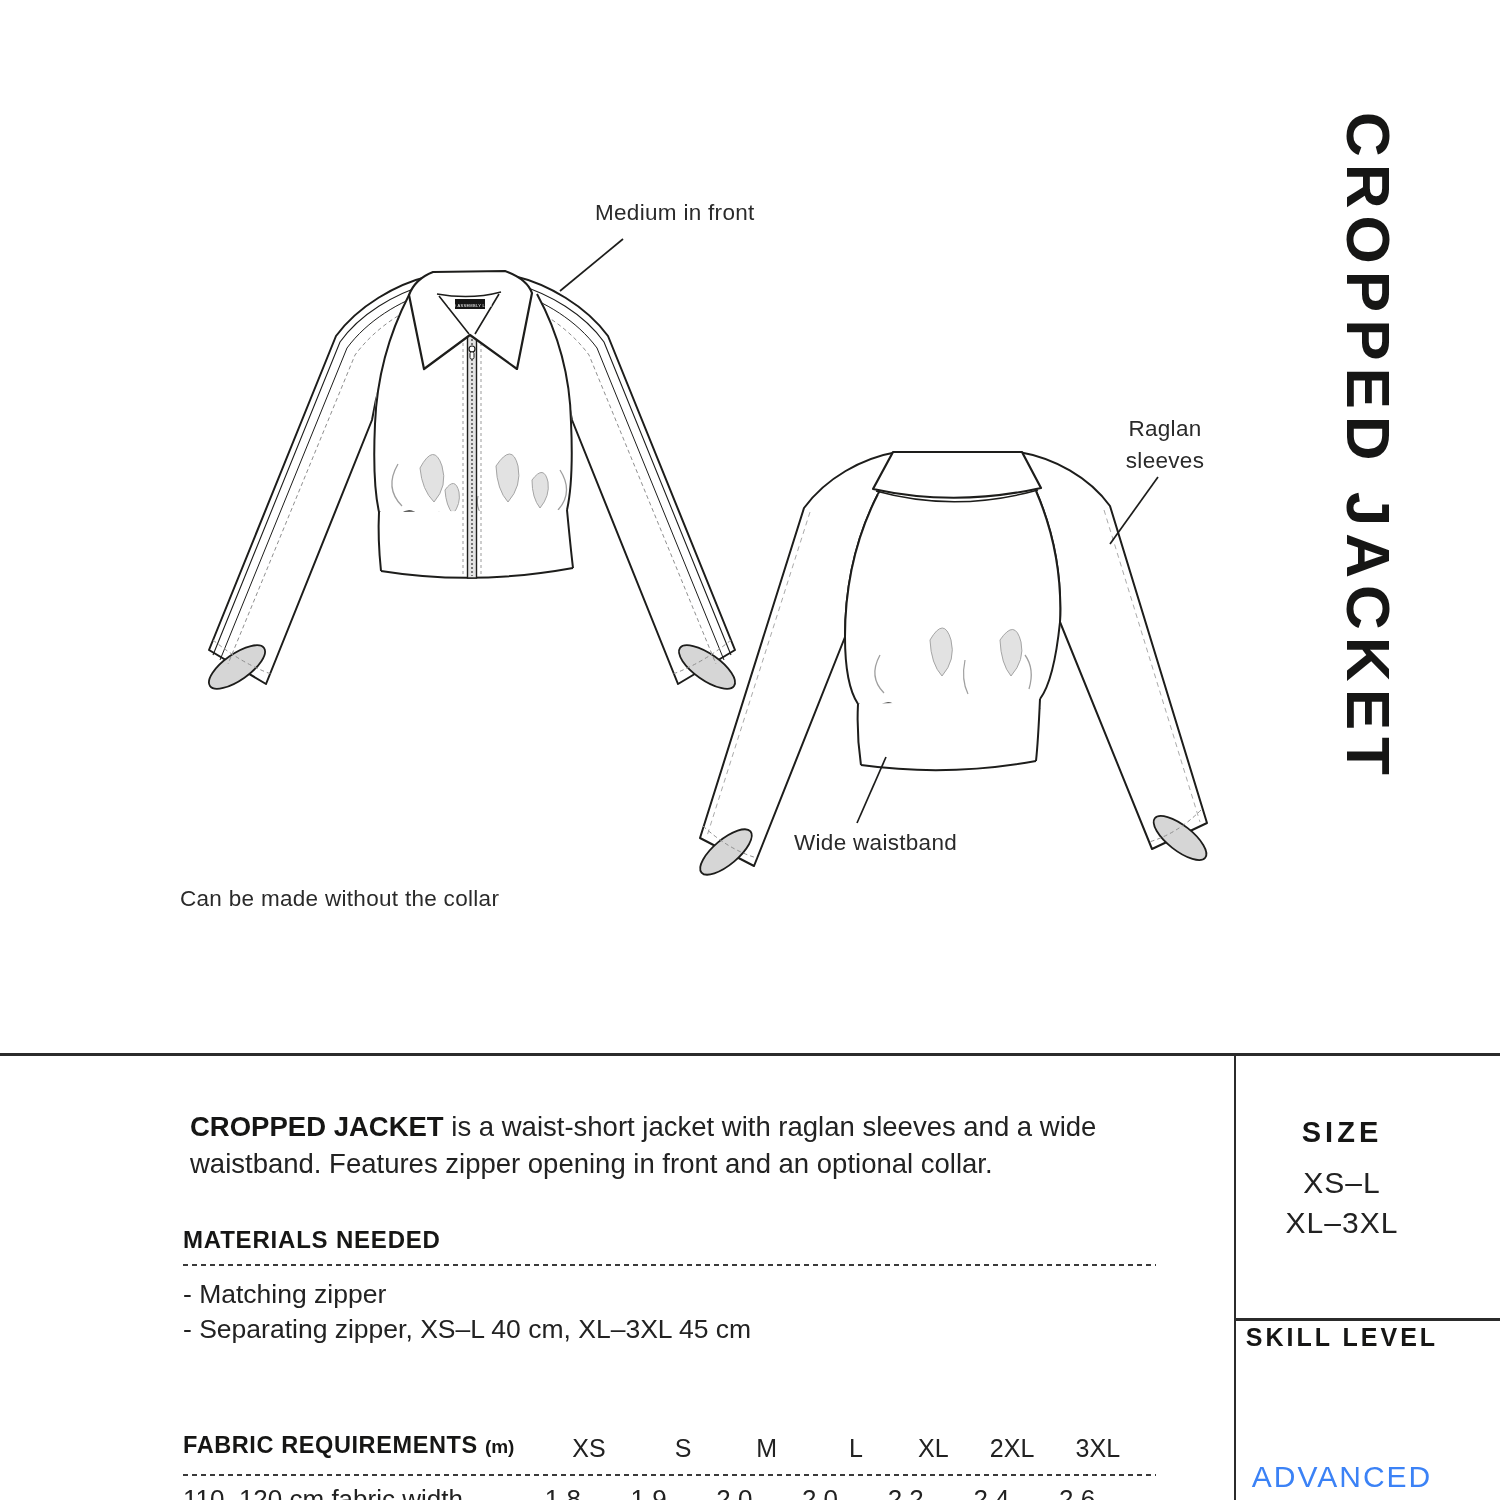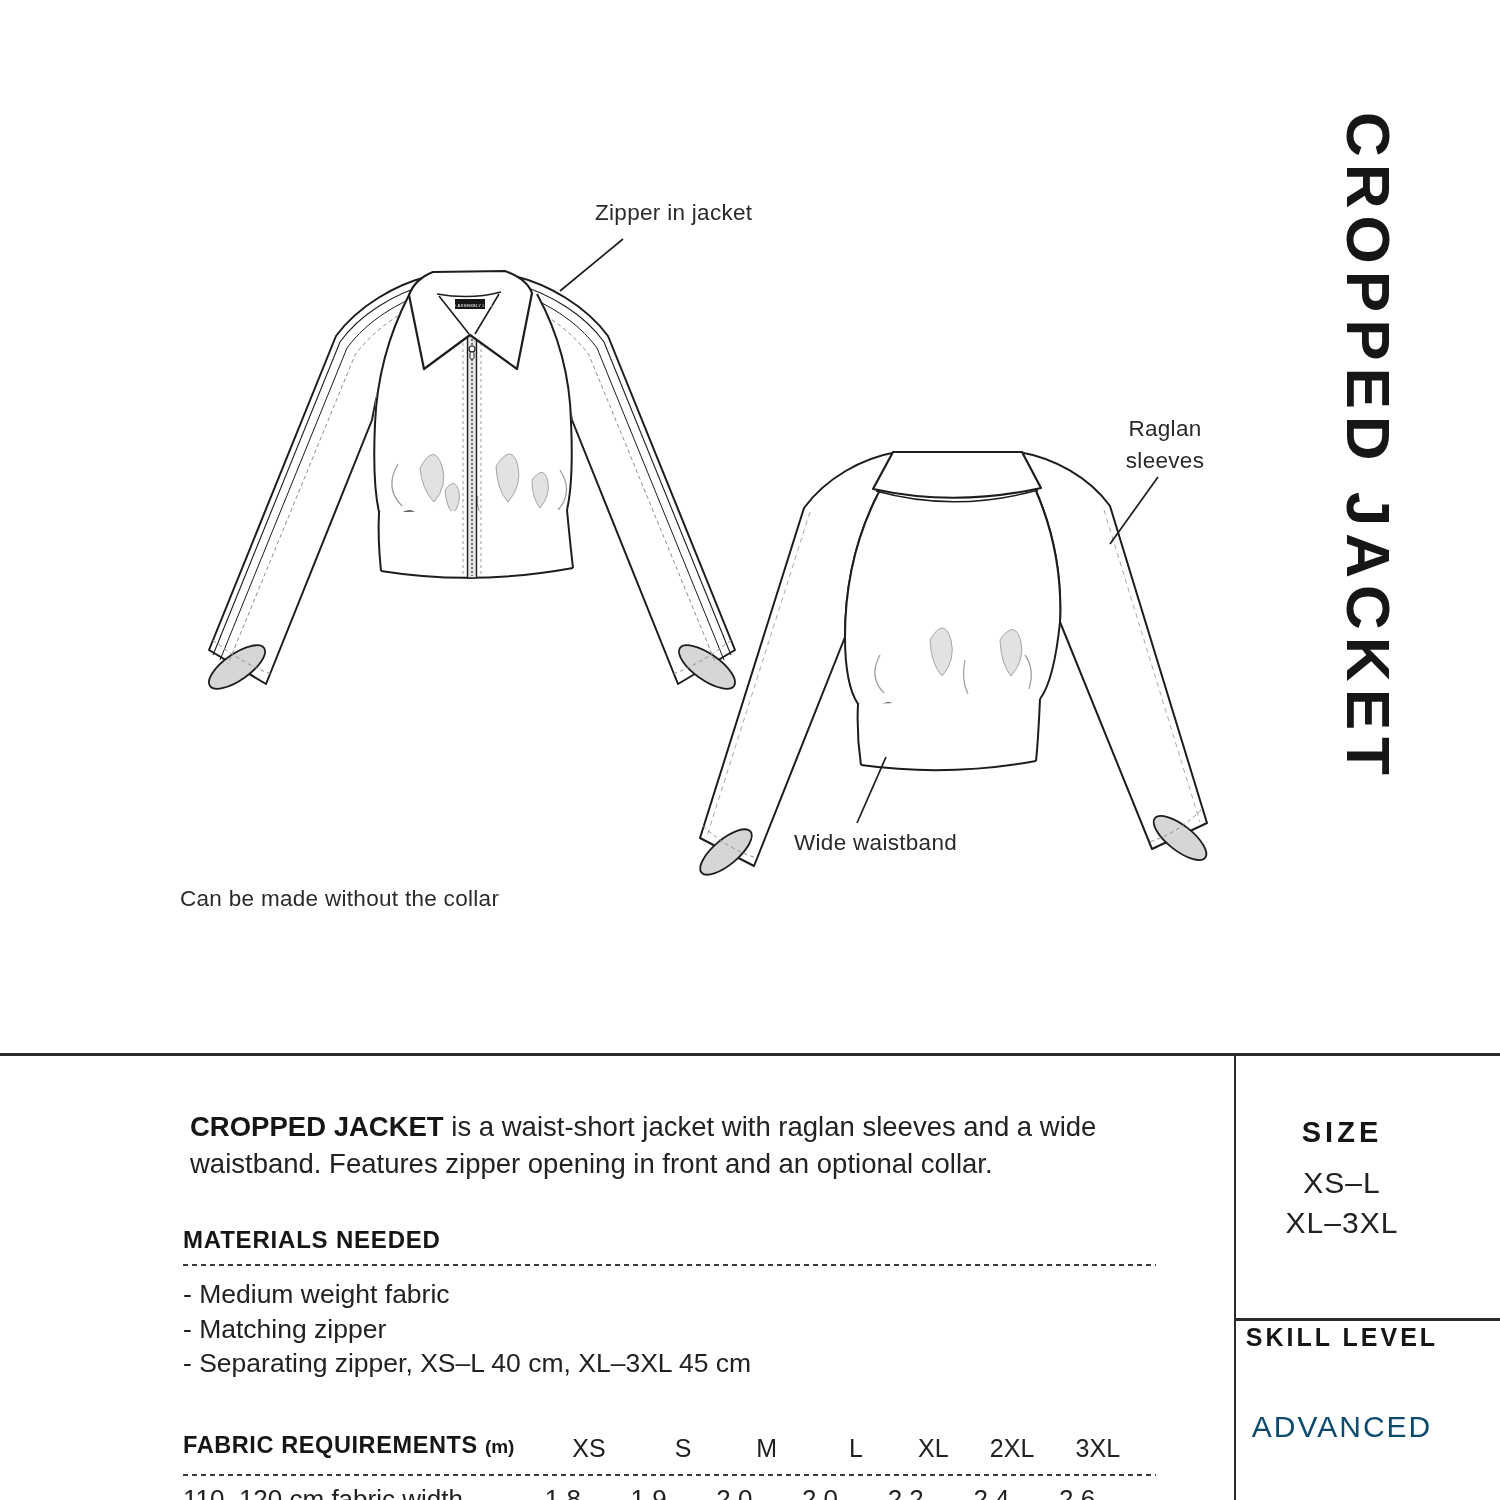--- a/index.html
+++ b/index.html
@@ -24,21 +24,21 @@
   .size-row{left:520px;top:1434px;width:600px;display:flex;font-size:25px;color:#222;}
   .size-row span{flex:1;text-align:right;}
   .val-row{left:520px;top:1484px;width:600px;display:flex;font-size:26px;color:#222;}
   .val-row span{flex:1;text-align:center;}
   .row-label{left:183px;top:1484px;font-size:26px;color:#222;white-space:nowrap;}
   .sidebar-txt{left:1236px;width:212px;text-align:center;}
   .size-head{top:1116px;font-size:29px;font-weight:700;letter-spacing:4px;color:#161615;}
   .size-val1{top:1166px;font-size:30px;letter-spacing:1px;color:#222;}
   .size-val2{top:1206px;font-size:30px;letter-spacing:1px;color:#222;}
   .skill-head{top:1323px;font-size:25px;font-weight:700;letter-spacing:3px;color:#161615;}
-  .skill-val{top:1410px;font-size:30px;letter-spacing:2px;color:#0c4a6e;}
+  .skill-val{top:1460px;font-size:30px;letter-spacing:2px;color:#3b82f6;}
   svg{display:block;}
 </style>
 </head>
 <body>
 
 <div class="page">
 
   <svg class="abs" style="left:170px;top:240px;" width="590" height="480" viewBox="170 240 590 480">
 
     <g fill="#ffffff" stroke="#1d1d1b" stroke-width="2" stroke-linejoin="round" stroke-linecap="round">
@@ -139,21 +139,21 @@
       <path d="M876,491 Q955,513 1038,490" fill="none" stroke="#1d1d1b" stroke-width="1.5"></path>
     </g>
   </svg>
 
   <svg class="abs" style="left:0;top:0;pointer-events:none;" width="1500" height="1050" viewBox="0 0 1500 1050">
     <line x1="623" y1="239" x2="560" y2="291" stroke="#1d1d1b" stroke-width="1.7"></line>
     <line x1="1158" y1="477" x2="1110" y2="544" stroke="#1d1d1b" stroke-width="1.7"></line>
     <line x1="886" y1="757" x2="857" y2="823" stroke="#1d1d1b" stroke-width="1.7"></line>
   </svg>
 
-  <div class="abs ann" style="left:595px;top:200px;">Zipper in jacket</div>
+  <div class="abs ann" style="left:595px;top:200px;">Medium in front</div>
   <div class="abs ann" style="left:1100px;top:413px;width:130px;text-align:center;line-height:32px;">
     <div>Raglan</div>
     <div>sleeves</div>
   </div>
   <div class="abs ann" style="left:794px;top:830px;">Wide waistband</div>
   <div class="abs ann" style="left:180px;top:886px;">Can be made without the collar</div>
 
   <div class="abs vertical-title">CROPPED JACKET</div>
 
   <div class="abs rule-h"></div>
@@ -161,21 +161,20 @@
   <div class="abs rule-side"></div>
 
   <div class="abs intro">
     <b>CROPPED JACKET</b>
     <span>is a waist-short jacket with raglan sleeves and a wide waistband. Features zipper opening in front and an optional collar.</span>
   </div>
 
   <div class="abs mat-head">MATERIALS NEEDED</div>
   <div class="abs dashed-sep" style="left:183px;top:1264px;width:973px;"></div>
   <div class="abs mat-list">
-    <div>- Medium weight fabric</div>
     <div>- Matching zipper</div>
     <div>- Separating zipper, XS–L 40 cm, XL–3XL 45 cm</div>
   </div>
 
   <div class="abs fab-head">
     <span>FABRIC REQUIREMENTS</span>
     <span class="unit">(m)</span>
   </div>
   <div class="abs size-row">
     <span>XS</span>

